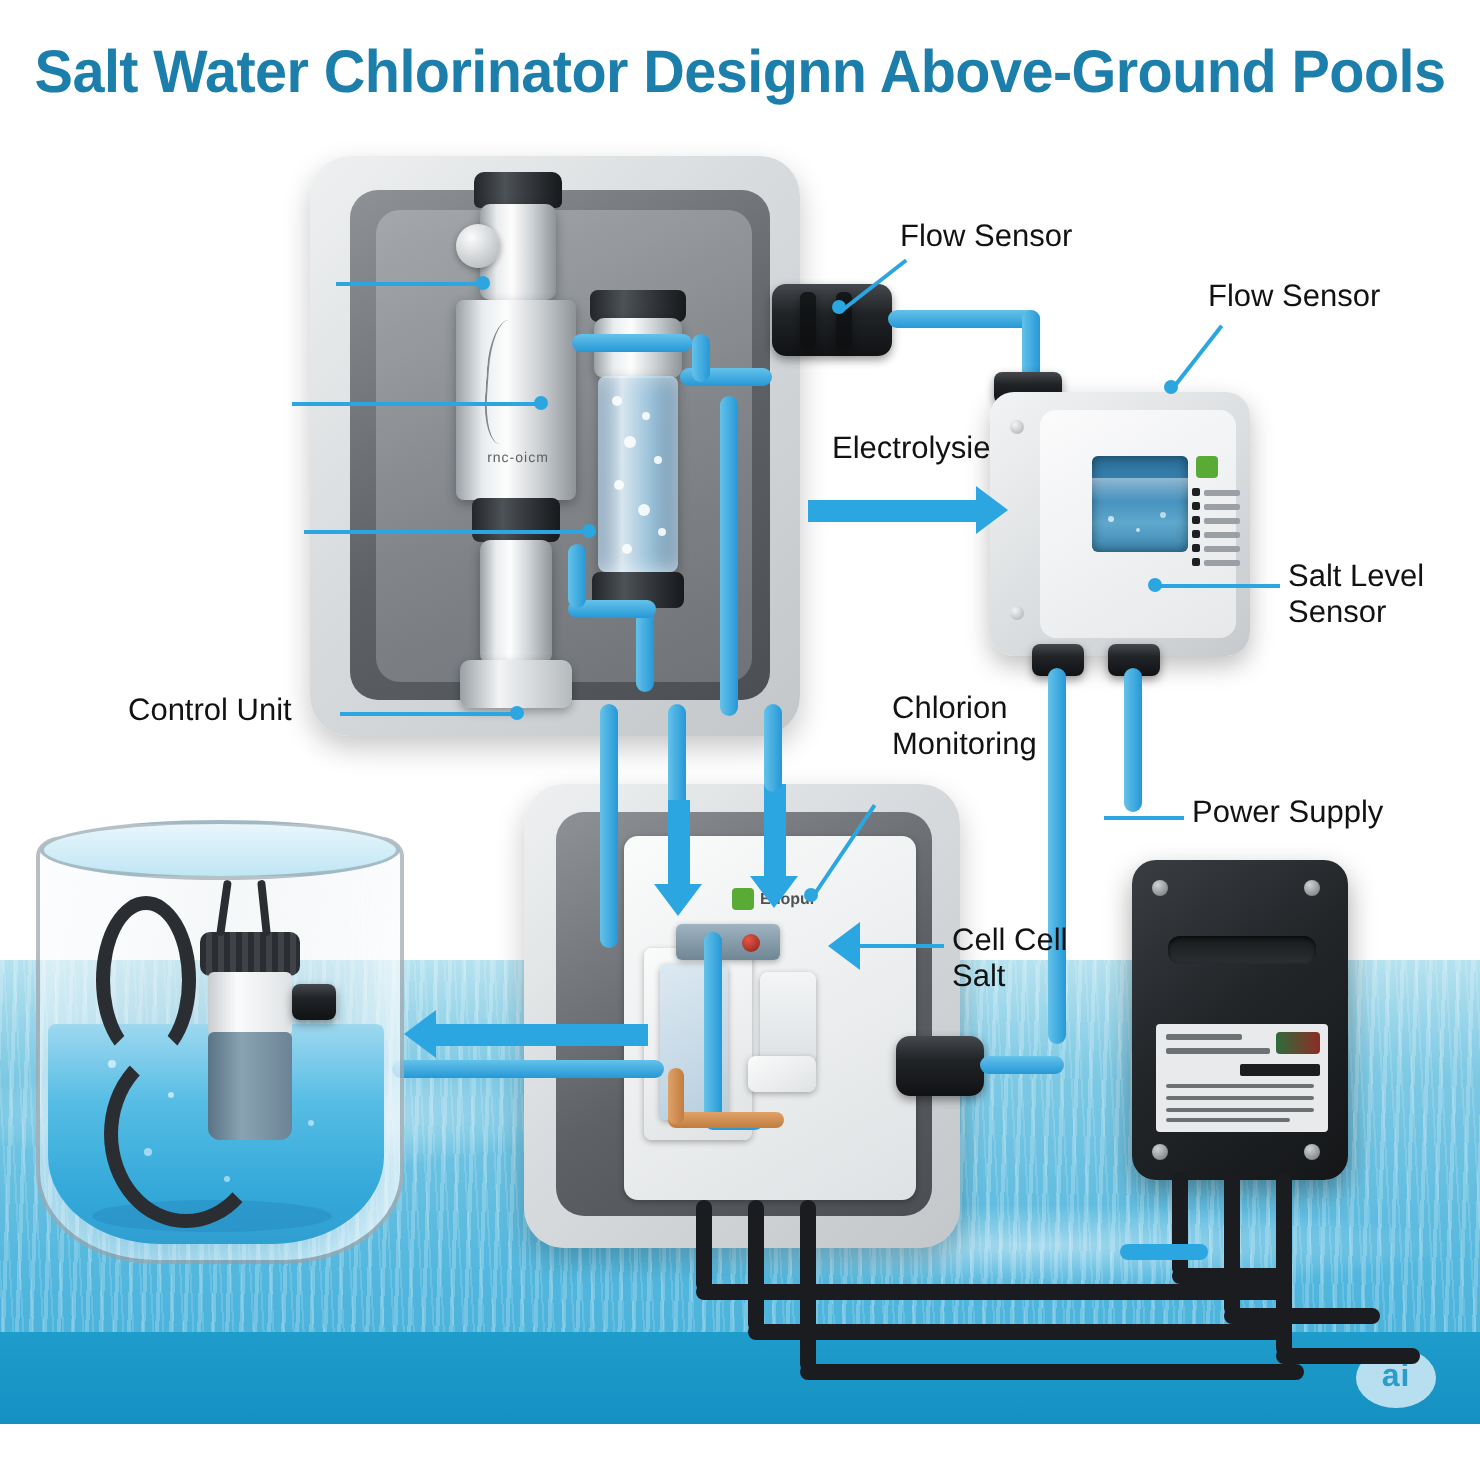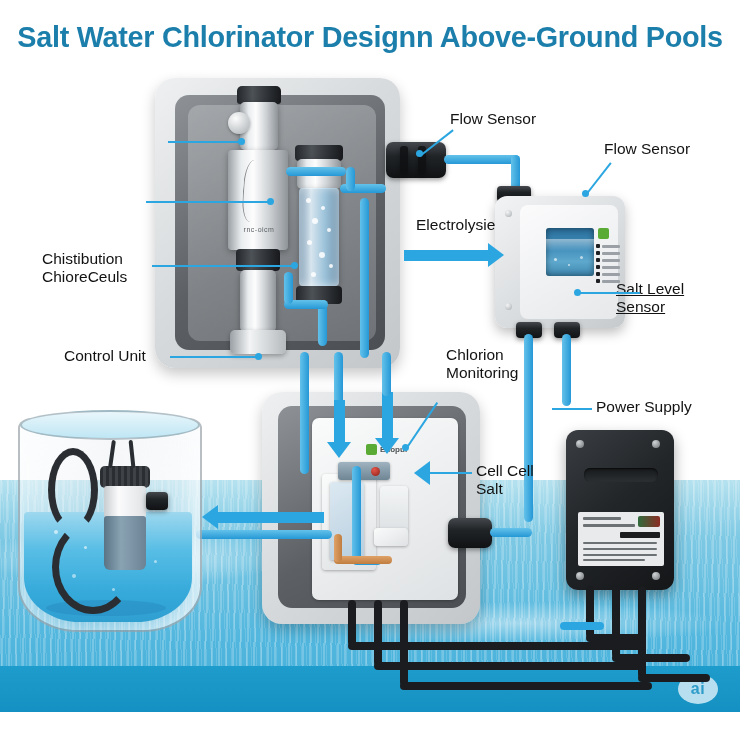--- a/index.html
+++ b/index.html
@@ -317,40 +317,38 @@
   <div class="connector" style="left:146px;top:492px;width:22px;height:18px;border-radius:4px;"></div>
   <div style="position:absolute;left:110px;top:440px;width:4px;height:28px;background:#2a2d31;border-radius:2px;transform:rotate(8deg);"></div>
   <div style="position:absolute;left:130px;top:440px;width:4px;height:28px;background:#2a2d31;border-radius:2px;transform:rotate(-6deg);"></div>
 
   <div class="lead" style="left:168px;top:141px;width:72px;"></div>
   <div class="dot" style="left:238px;top:138px;"></div>
 
   <div class="lead" style="left:146px;top:201px;width:124px;"></div>
   <div class="dot" style="left:267px;top:198px;"></div>
 
-  <div class="lbl" style="left:42px;top:250px;">Chistibution
-ChioreCeuls</div>
   <div class="lead" style="left:152px;top:265px;width:142px;"></div>
   <div class="dot" style="left:291px;top:262px;"></div>
 
   <div class="lbl" style="left:64px;top:347px;">Control Unit</div>
   <div class="lead" style="left:170px;top:356px;width:88px;"></div>
   <div class="dot" style="left:255px;top:353px;"></div>
 
   <div class="lbl" style="left:450px;top:110px;">Flow Sensor</div>
   <div class="diag" style="left:420px;top:155px;width:42px;transform:rotate(-38deg);"></div>
   <div class="dot" style="left:416px;top:150px;"></div>
 
   <div class="lbl" style="left:604px;top:140px;">Flow Sensor</div>
   <div class="diag" style="left:585px;top:195px;width:42px;transform:rotate(-52deg);"></div>
   <div class="dot" style="left:582px;top:190px;"></div>
 
   <div class="lbl" style="left:416px;top:216px;">Electrolysie</div>
 
-  <div class="lbl" style="left:616px;top:280px;text-decoration:underline;">Salt Level
+  <div class="lbl" style="left:644px;top:280px;">Salt Level
 Sensor</div>
   <div class="lead" style="left:580px;top:292px;width:60px;"></div>
   <div class="dot" style="left:574px;top:289px;"></div>
 
   <div class="lbl" style="left:596px;top:398px;">Power Supply</div>
   <div class="lead" style="left:552px;top:408px;width:40px;"></div>
 
   <div class="lbl" style="left:446px;top:346px;">Chlorion
 Monitoring</div>
   <div class="diag" style="left:406px;top:448px;width:56px;transform:rotate(-56deg);"></div>

